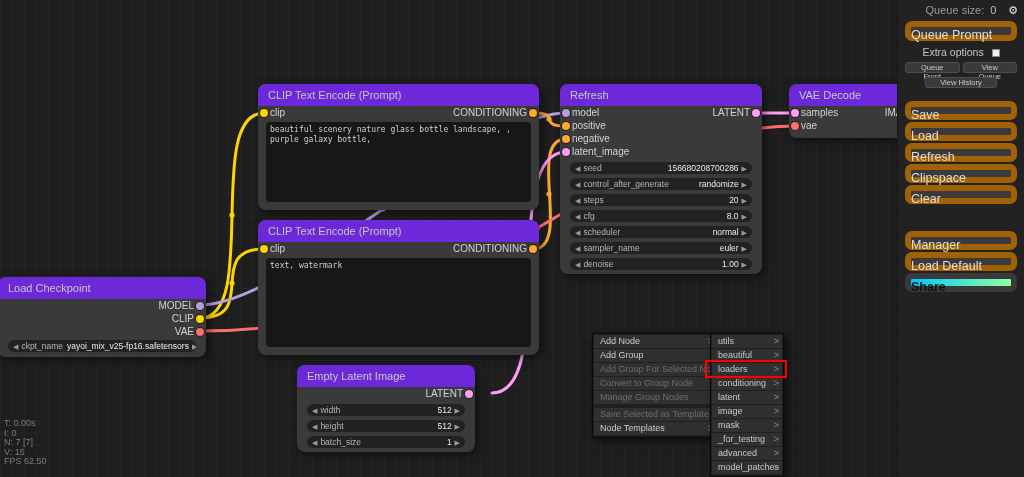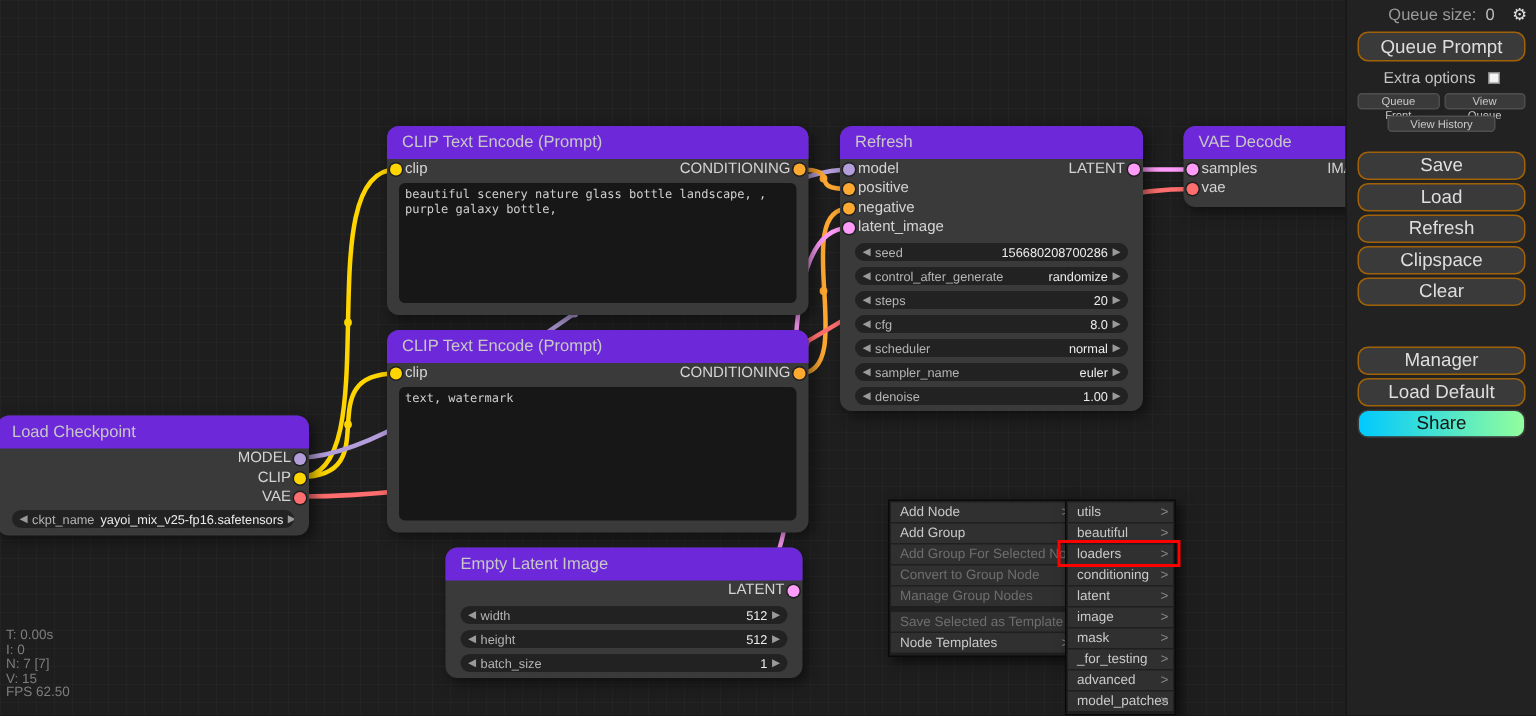--- a/index.html
+++ b/index.html
@@ -51,35 +51,35 @@
   .loaders-highlight{position:absolute;left:705px;top:360px;width:82px;height:18px;
        border:2px solid #FF0000;pointer-events:none}
 
   .sidebar{position:absolute;left:897px;top:0;width:127px;height:477px;background:#222222;
        border-left:1px solid #161616;padding:3px 7px;color:#cfcfcf}
   .queue-row{position:relative;height:15px;font-size:11px;color:#9a9a9a;text-align:center;
        line-height:15px}
   .queue-row .qval{color:#bdbdbd;margin-left:3px}
   .gear{position:absolute;right:-1px;top:0;font-size:11px;color:#e0e0e0;cursor:pointer}
   .sbtn{display:block;width:100%;height:19px;margin-top:2px;background:#3a3a3a;
-       border:1px solid #a16207;border-radius:7px;color:#dedede;font-size:12.5px;
-       font-family:"Liberation Sans",sans-serif;text-align:center;line-height:17px;cursor:pointer}
+       border:6px solid #a16207;border-radius:7px;color:#dedede;font-size:12.5px;
+       font-family:"Liberation Sans",sans-serif;text-align:left;line-height:17px;cursor:pointer}
   .sbtn.big{height:20px;margin-top:3px}
   .extra-row{height:12px;margin-top:5px;font-size:10.5px;color:#c4c4c4;text-align:center;
        line-height:12px}
   .checkbox{display:inline-block;width:8px;height:8px;background:#f2f2f2;border:1px solid #888;
        vertical-align:-1px;margin-left:5px}
   .mini-row{display:flex;gap:3px;margin-top:4px;justify-content:center}
   .mini{height:11px;background:#3a3a3a;border:1px solid #4e4e4e;border-radius:3px;color:#c9c9c9;
        font-size:7.5px;line-height:9px;padding:0 6px;flex:1;cursor:pointer;
        font-family:"Liberation Sans",sans-serif}
   .mini.solo{flex:0 0 72px}
   .gap-save{margin-top:13px}
   .gap-manager{margin-top:27px}
-  .sbtn.share{background:linear-gradient(90deg,#00C9FF,#92FE9D);color:#131313;font-weight:normal;
+  .sbtn.share{background:linear-gradient(90deg,#00C9FF,#92FE9D);color:#131313;font-weight:bold;
        border-color:#3a3a3a}
 </style>
 </head>
 <body>
 
 <div class="canvas"></div>
 
 <svg class="wires" width="1024" height="477" viewBox="0 0 1024 477">
   <path d="M200,318 C260,318 204,113 264,113" stroke="#FFD500"></path>
   <path d="M200,318 C260,318 204,249 264,249" stroke="#FFD500"></path>
@@ -213,21 +213,21 @@
     <span class="in-label">samples</span>
     <span class="out-label">IMAGE</span>
     <span class="dot out c-image"></span>
   </div>
   <div class="slot-row">
     <span class="dot in c-vae"></span>
     <span class="in-label">vae</span>
   </div>
 </div>
 
-<div class="node" style="left:297px;top:365px;width:238px;height:87px">
+<div class="node" style="left:297px;top:365px;width:178px;height:87px">
   <div class="node-title">Empty Latent Image</div>
   <div class="slot-row">
     <span class="out-label">LATENT</span>
     <span class="dot out c-latent"></span>
   </div>
   <div class="widget">
     <span class="arr">◀</span>
     <span class="wname">width</span>
     <span class="wval">512</span>
     <span class="arr">▶</span>

